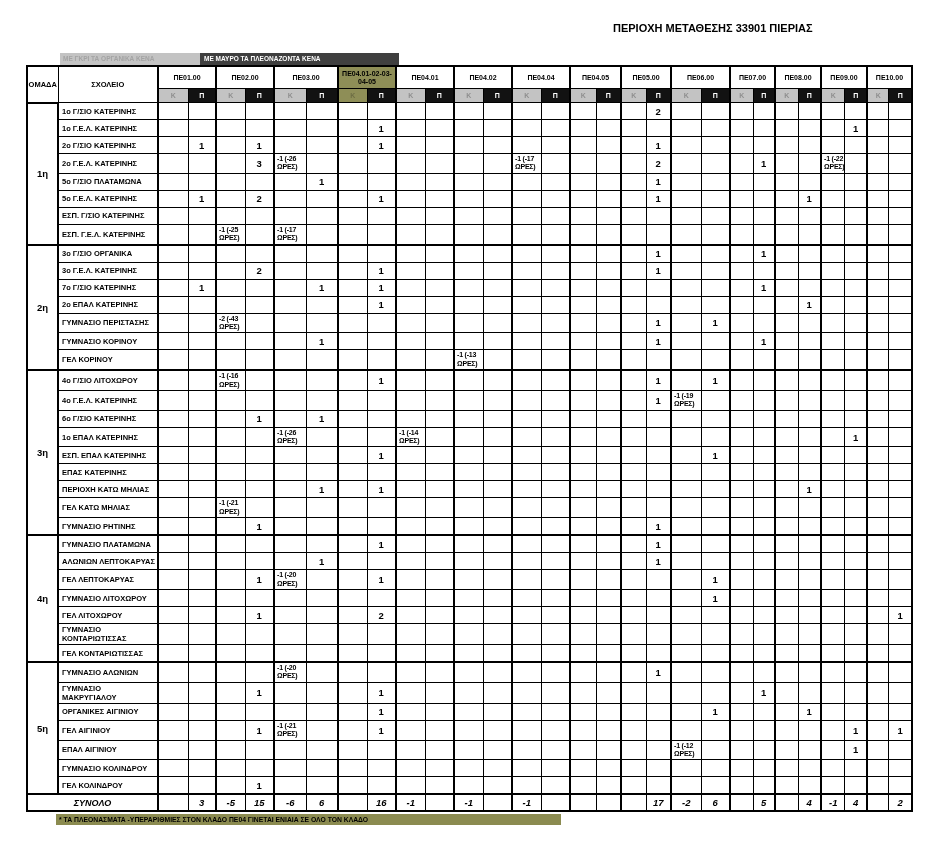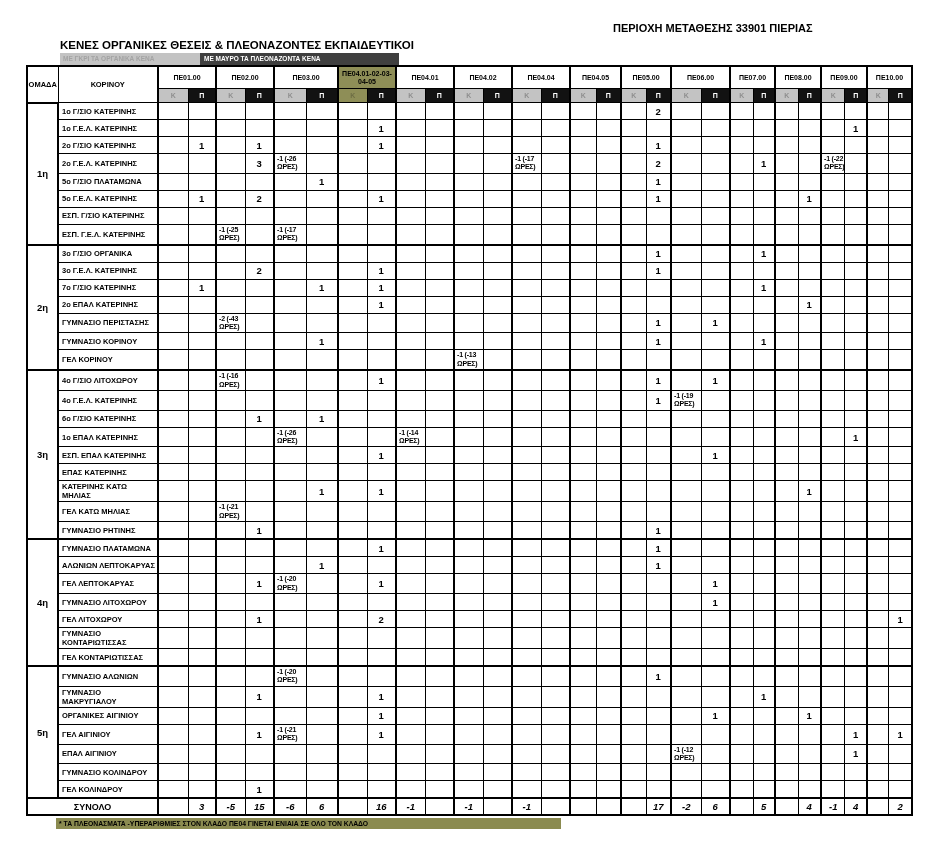--- a/index.html
+++ b/index.html
@@ -19,31 +19,30 @@
   th.hl{background:#8e8e57;}
   th.k-h{height:13px;background:#c3c3c3;color:#8f8f8f;font-size:7px;font-weight:bold;}
   th.k-h.hl{background:#8e8e57;color:#6e6e44;}
   th.p-h{height:13px;background:#121212;color:#fff;font-size:7px;font-weight:bold;}
   td.group-cell{font-size:9.5px;font-weight:bold;text-align:center;border-width:2px;background:#fff;}
   td.school{font-size:7.5px;font-weight:bold;text-align:left;padding:1px 2px 1px 3px;border-left-width:2px;}
   td.cell{height:16px;text-align:center;font-weight:bold;font-size:9.5px;}
   td.hours{font-size:7px;text-align:left;padding:1px 0 1px 2px;line-height:1.2;letter-spacing:-0.2px;}
   td.thick-l{border-left-width:2px;}
   tr.gstart td{border-top-width:2px;}
-  tr.total td{border-top-width:2px;border-bottom-width:2px;height:15px;}
+  tr.total td{border-top-width:2px;border-bottom-width:2px;font-style:italic;height:15px;}
   td.total-label{font-size:9px;font-weight:bold;text-align:center;border-left-width:2px;}
   .footnote{margin-left:30px;margin-top:2px;width:502px;height:11px;background:#8b8b50;
        color:#000;font-size:6.8px;font-weight:bold;line-height:11px;padding-left:3px;}
 </style>
 </head>
 <body>
 
 <div class="page">
   <div class="region-title">ΠΕΡΙΟΧΗ ΜΕΤΑΘΕΣΗΣ 33901 ΠΙΕΡΙΑΣ</div>
-  <div class="main-title">ΚΕΝΕΣ ΟΡΓΑΝΙΚΕΣ ΘΕΣΕΙΣ &amp; ΠΛΕΟΝΑΖΟΝΤΕΣ ΕΚΠΑΙΔΕΥΤΙΚΟΙ</div>
   <div class="legend-gray">ΜΕ ΓΚΡΙ ΤΑ ΟΡΓΑΝΙΚΑ ΚΕΝΑ</div>
   <div class="legend-black">ΜΕ ΜΑΥΡΟ ΤΑ ΠΛΕΟΝΑΖΟΝΤΑ ΚΕΝΑ</div>
   <div class="tablewrap">
     <table id="main-table">
         <colgroup>
           <col style="width: 31px;">
           <col style="width: 100px;">
           <col style="width: 30px;">
           <col style="width: 28px;">
           <col style="width: 29px;">
@@ -69,21 +68,21 @@
           <col style="width: 23px;">
           <col style="width: 23px;">
           <col style="width: 23px;">
           <col style="width: 22px;">
           <col style="width: 22px;">
           <col style="width: 23px;">
         </colgroup>
         <thead>
           <tr>
             <th class="corner" rowspan="2">ΟΜΑΔΑ</th>
-            <th class="corner" rowspan="2">ΚΟΡΙΝΟΥ</th>
+            <th class="corner" rowspan="2">ΣΧΟΛΕΙΟ</th>
             <th class="pe-h" colspan="2" style="border-left-width: 2px;">ΠΕ01.00</th>
             <th class="pe-h" colspan="2" style="border-left-width: 2px;">ΠΕ02.00</th>
             <th class="pe-h" colspan="2" style="border-left-width: 2px;">ΠΕ03.00</th>
             <th class="pe-h hl" colspan="2" style="border-left-width: 2px;">ΠΕ04.01-02-03-04-05</th>
             <th class="pe-h" colspan="2" style="border-left-width: 2px;">ΠΕ04.01</th>
             <th class="pe-h" colspan="2" style="border-left-width: 2px;">ΠΕ04.02</th>
             <th class="pe-h" colspan="2" style="border-left-width: 2px;">ΠΕ04.04</th>
             <th class="pe-h" colspan="2" style="border-left-width: 2px;">ΠΕ04.05</th>
             <th class="pe-h" colspan="2" style="border-left-width: 2px;">ΠΕ05.00</th>
             <th class="pe-h" colspan="2" style="border-left-width: 2px;">ΠΕ06.00</th>
@@ -772,21 +771,21 @@
             <td class="cell thick-l"></td>
             <td class="cell"></td>
             <td class="cell thick-l"></td>
             <td class="cell"></td>
             <td class="cell thick-l"></td>
             <td class="cell"></td>
             <td class="cell thick-l"></td>
             <td class="cell"></td>
           </tr>
           <tr>
-            <td class="school">ΚΑΤΕΡΙΝΗΣ ΚΑΤΩ ΜΗΛΙΑΣ</td>
+            <td class="school">ΠΕΡΙΟΧΗ ΚΑΤΩ ΜΗΛΙΑΣ</td>
             <td class="cell thick-l"></td>
             <td class="cell"></td>
             <td class="cell thick-l"></td>
             <td class="cell"></td>
             <td class="cell thick-l"></td>
             <td class="cell">1</td>
             <td class="cell thick-l"></td>
             <td class="cell">1</td>
             <td class="cell thick-l"></td>
             <td class="cell"></td>

